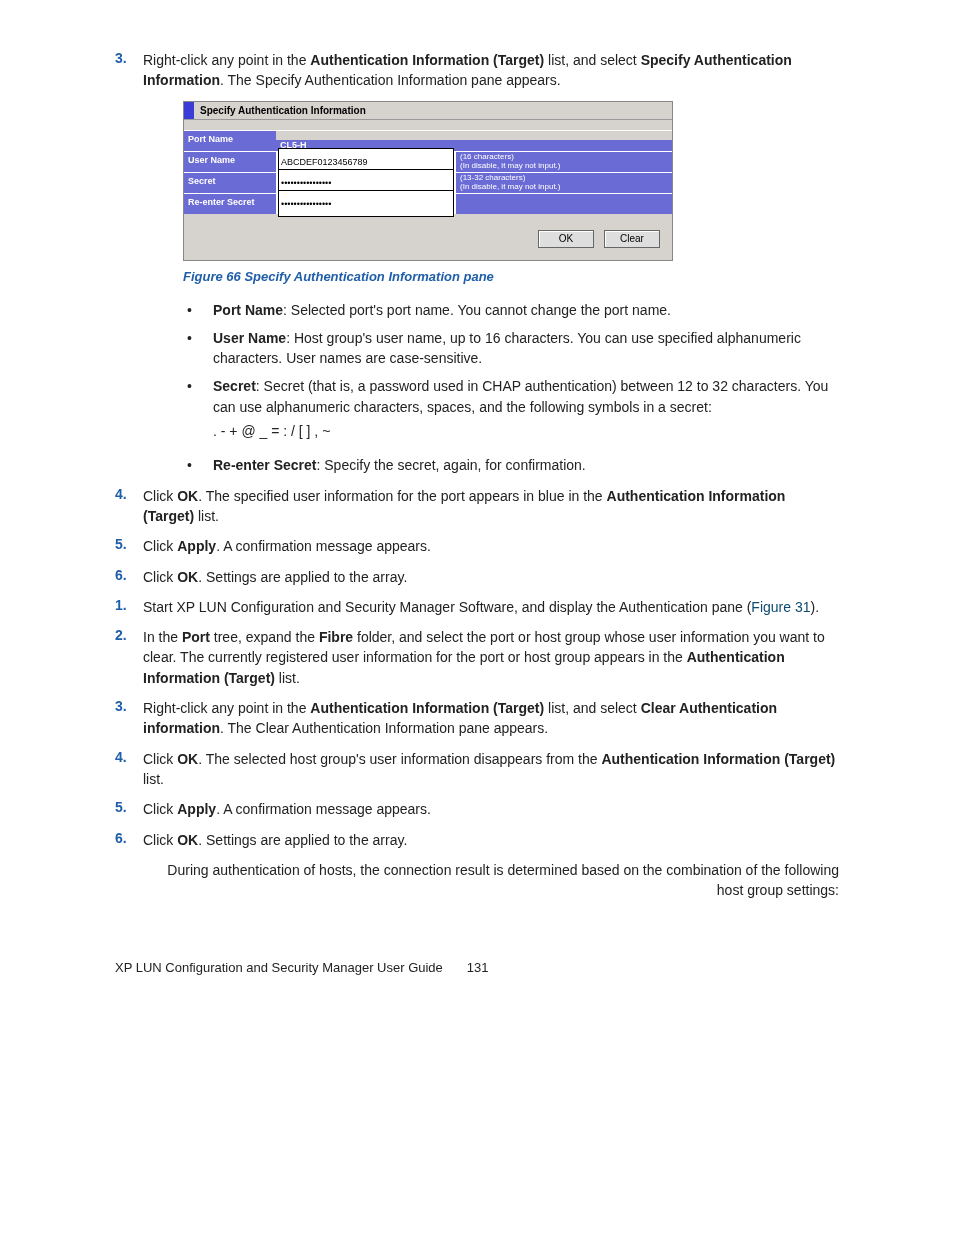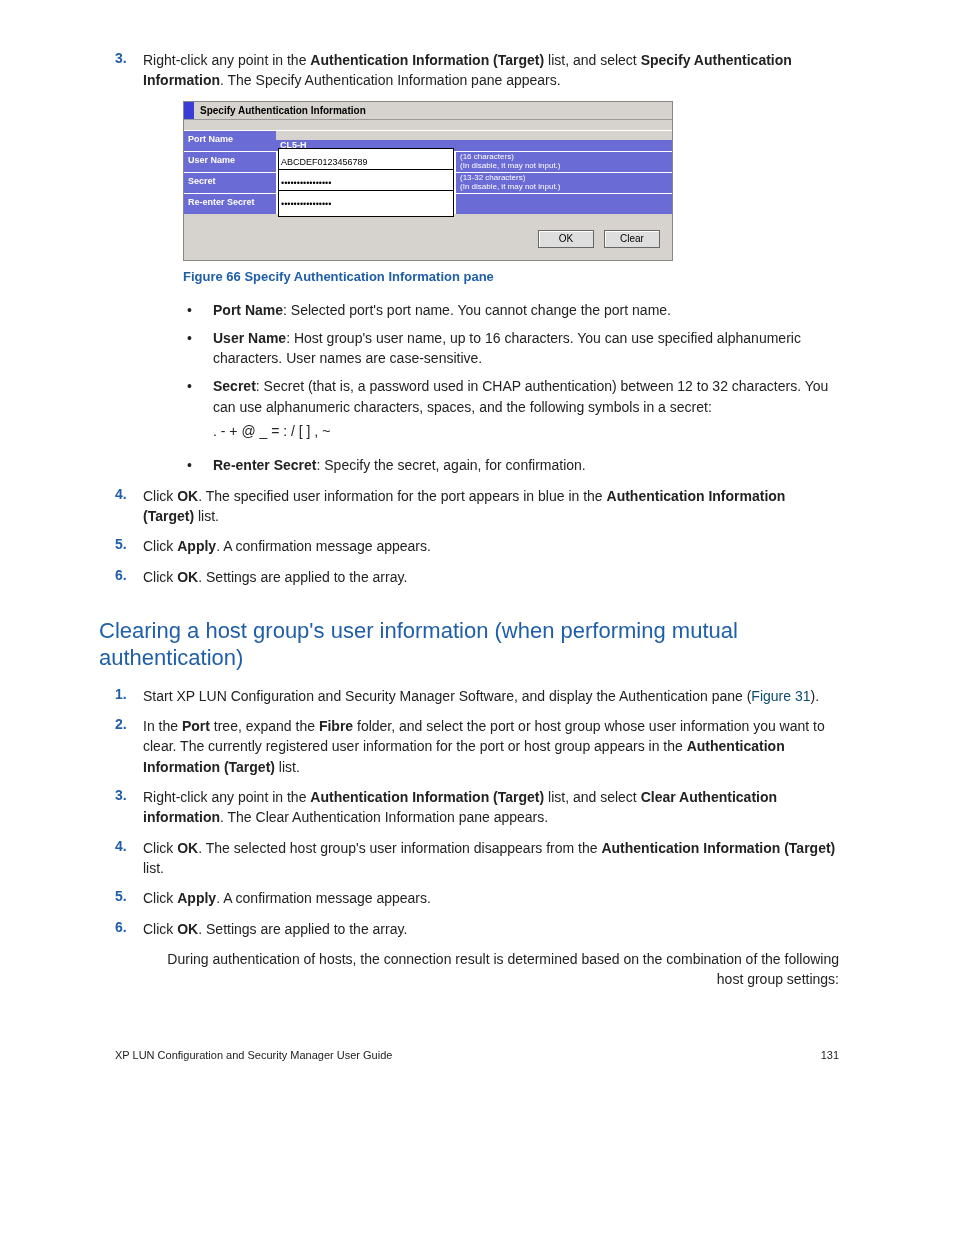--- a/index.html
+++ b/index.html
@@ -53,20 +53,21 @@
     text-align: left;
     padding-left: 4px;
   }
   ul.bullets > li .body { flex: 1; }
   .bold { font-weight: bold; }
   .fig-caption {
     color: #1f5ea8;
     font-weight: bold;
     font-size: 13px;
     margin: 8px 0 16px 0;
+    font-style: italic;
   }
   .section-h2 {
     color: #1f5ea8;
     font-weight: normal;
     font-size: 22px;
     margin: 30px 0 14px 0;
     line-height: 1.25;
   }
   .link { color: #0c4a6e; }
 
@@ -136,23 +137,23 @@
     min-width: 56px;
     height: 18px;
     background: #dedede;
     border: 1px solid #666;
     font-size: 10px;
     padding: 0 8px;
     box-shadow: inset 1px 1px 0 #fff;
   }
   .footer {
     display: flex;
-    justify-content: space-between;
+    justify-content: flex-start;
     gap: 24px;
-    font-size: 11px;
+    font-size: 13px;
     margin-top: 60px;
     padding-right: 0;
   }
   .footer .pg { }
   .symbols { margin: 4px 0 6px 0; font-family: Arial, sans-serif; }
 </style>
 </head>
 <body>
 
 <div class="page">
@@ -246,21 +247,20 @@
     <li>
       <span class="num">5.</span>
       <span class="body"><span>Click </span><span class="bold">Apply</span><span>. A confirmation message appears.</span></span>
     </li>
     <li>
       <span class="num">6.</span>
       <span class="body"><span>Click </span><span class="bold">OK</span><span>. Settings are applied to the array.</span></span>
     </li>
   </ol>
 
-  <h2 class="section-h2" style="margin-left:-16px; margin-right:-16px;">Clearing a host group's user information (when performing mutual authentication)</h2>
 
   <ol class="numbered indent1">
     <li>
       <span class="num">1.</span>
       <span class="body"><span>Start XP LUN Configuration and Security Manager Software, and display the Authentication pane (</span><span class="link">Figure 31</span><span>).</span></span>
     </li>
     <li>
       <span class="num">2.</span>
       <span class="body"><span>In the </span><span class="bold">Port</span><span> tree, expand the </span><span class="bold">Fibre</span><span> folder, and select the port or host group whose user information you want to clear. The currently registered user information for the port or host group appears in the </span><span class="bold">Authentication Information (Target)</span><span> list.</span></span>
     </li>

